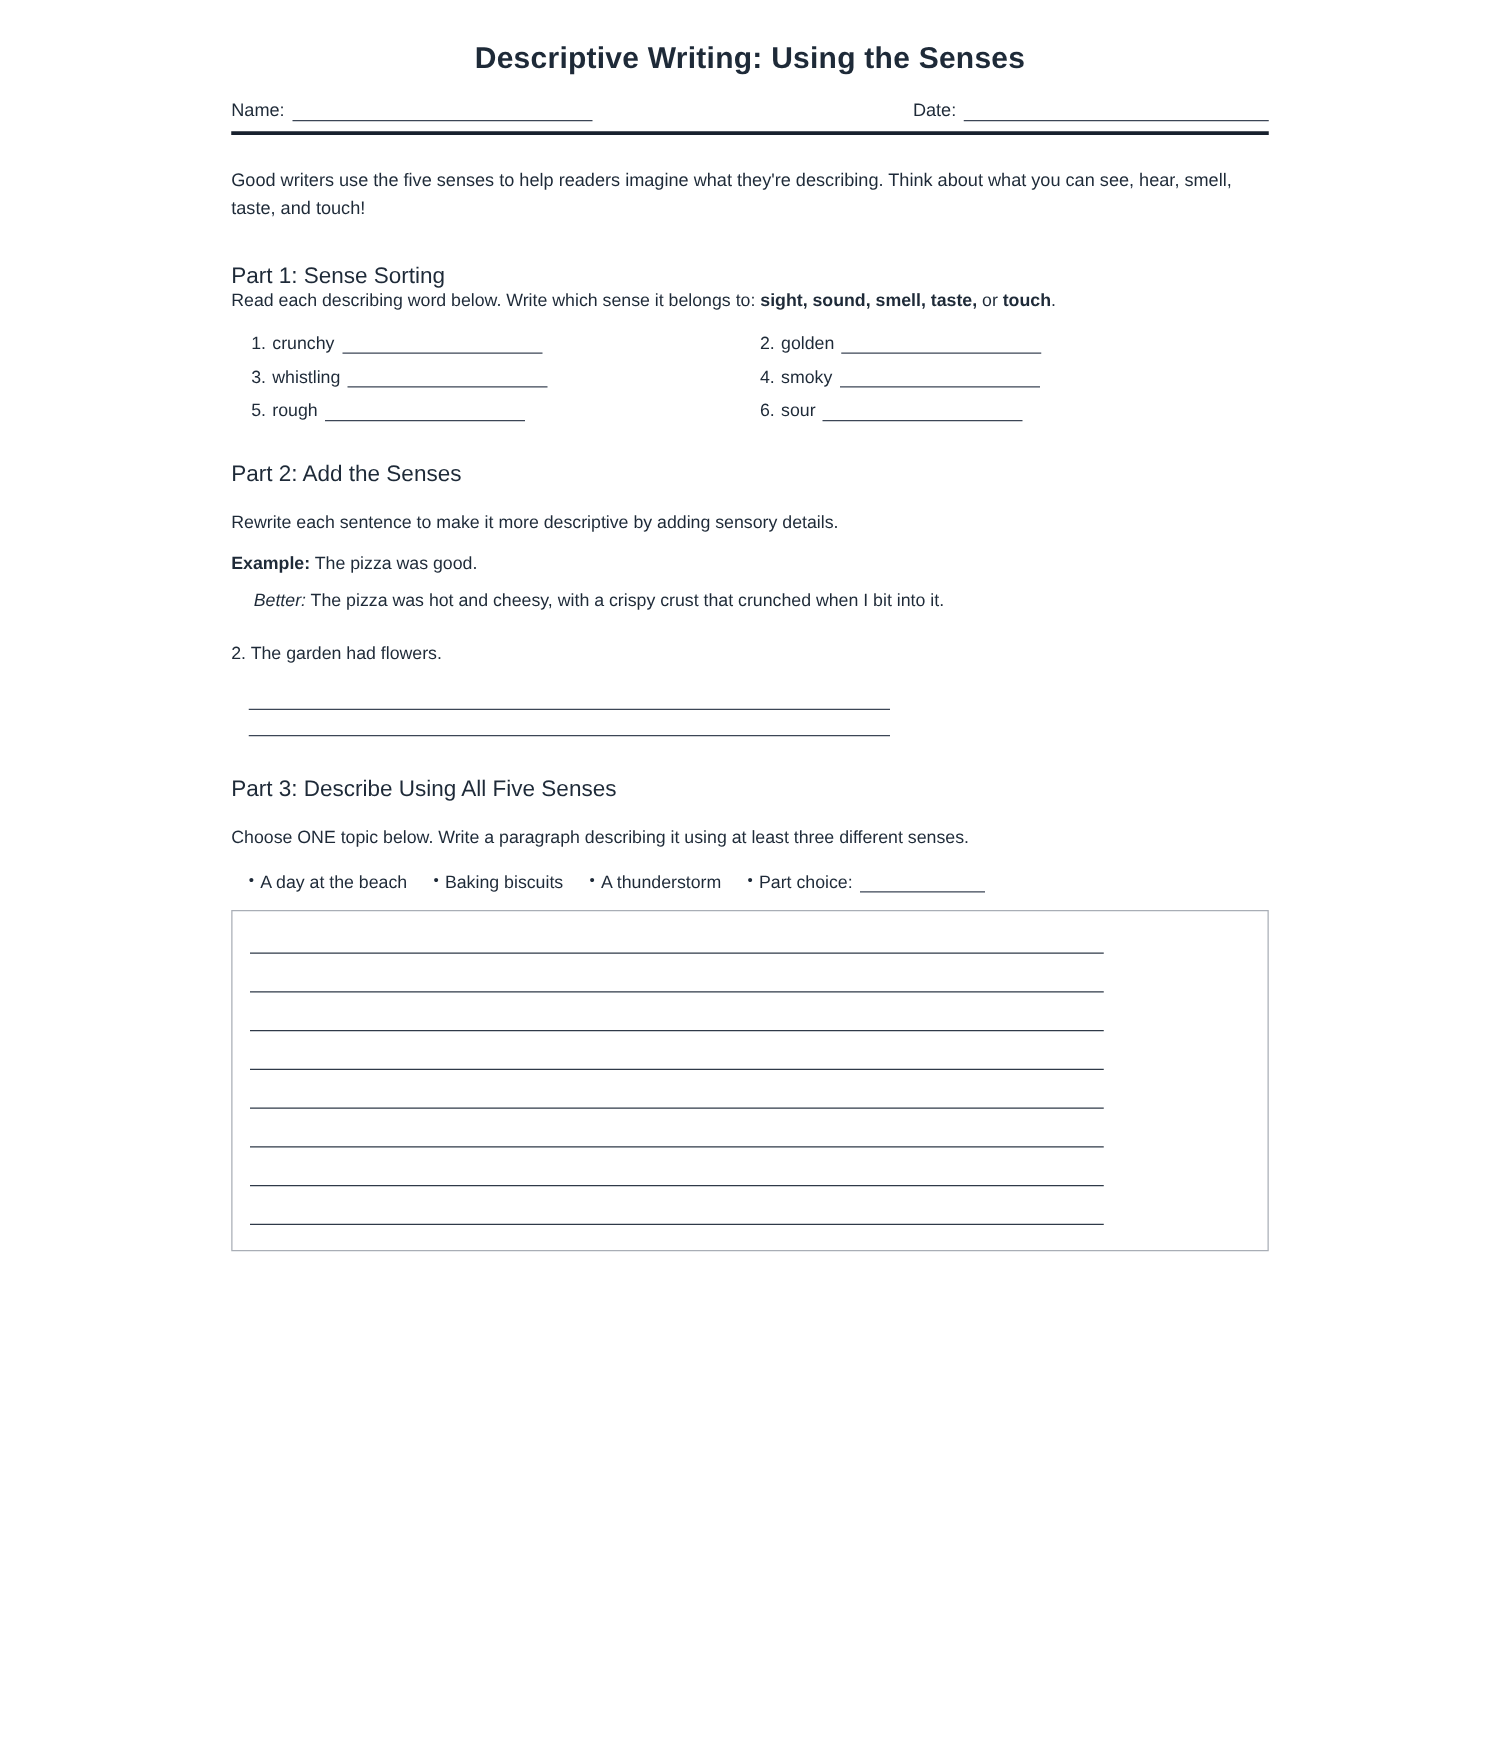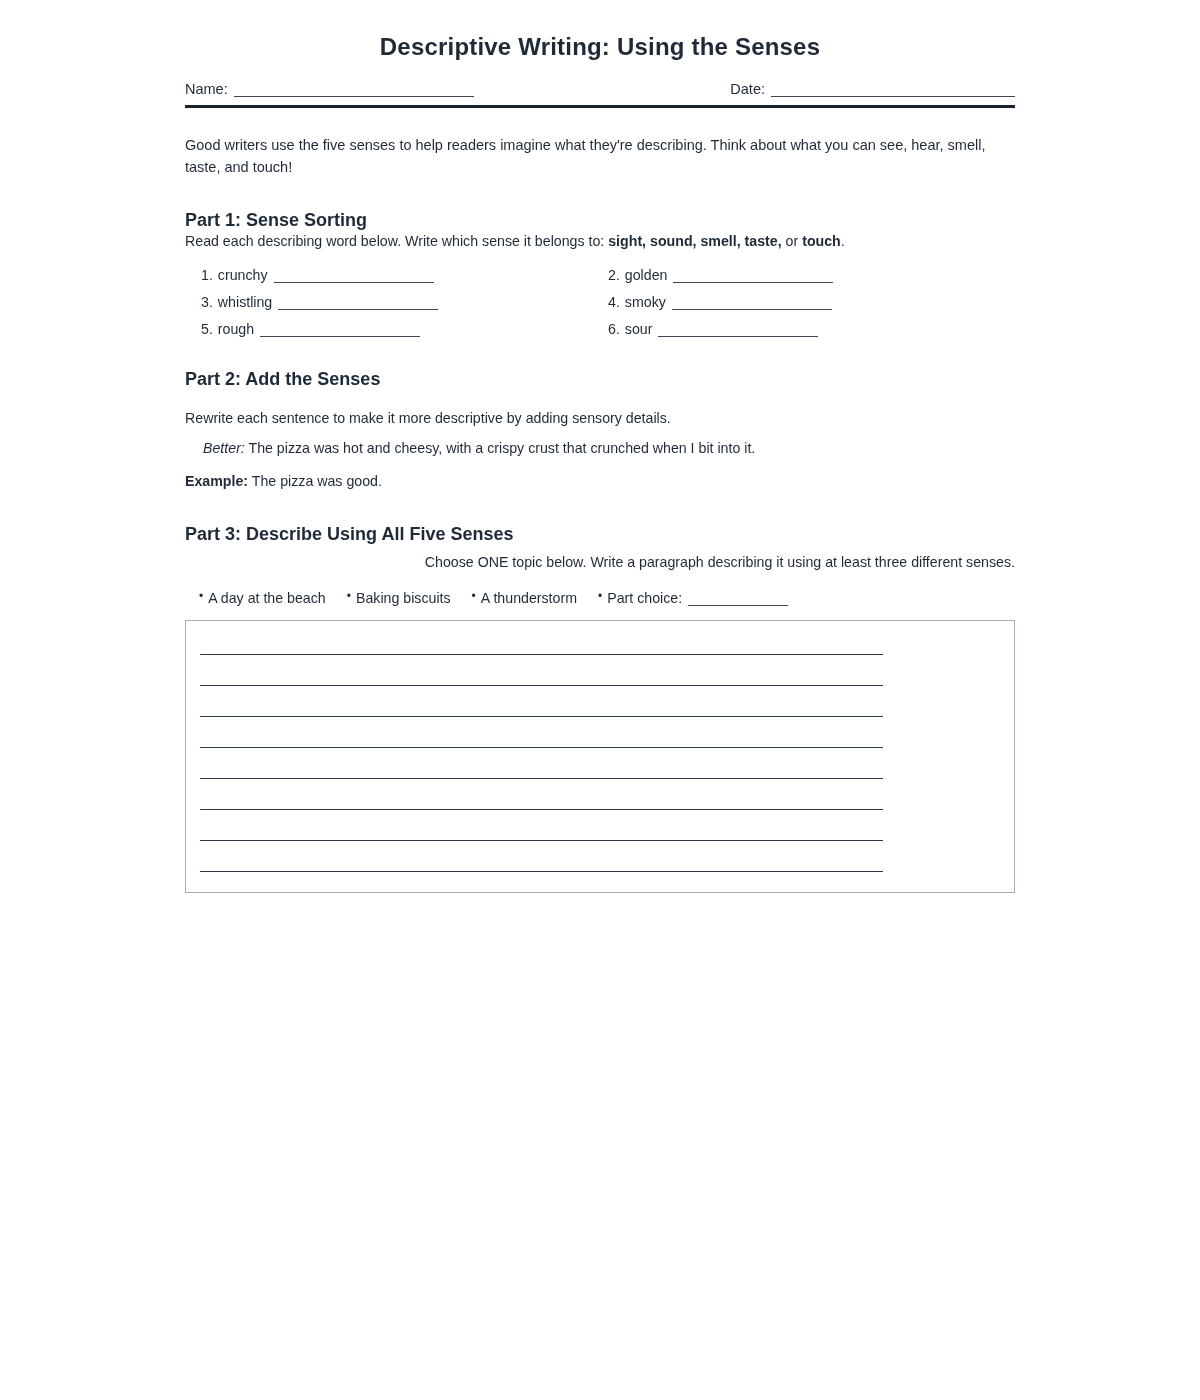--- a/index.html
+++ b/index.html
@@ -42,21 +42,21 @@
   }
 
   .intro {
     margin-top: 26px;
     font-size: 14.5px;
     line-height: 22px;
   }
 
   .part-heading {
     font-size: 18px;
-    font-weight: bold;
+    font-weight: normal;
     margin-top: 32px;
   }
   .body-text { font-size: 14.2px; line-height: 21px; }
 
   .p1-instruction { }
 
   .sort-grid {
     display: grid;
     grid-template-columns: 1fr 1fr;
     row-gap: 11px;
@@ -77,21 +77,21 @@
   .rewrite-item { margin-top: 23px; }
   .rewrite-sentence { font-size: 14.2px; }
   .write-line {
     margin-left: 14px;
     width: 513px;
     height: 21px;
     border-bottom: 1.3px solid #3c4656;
   }
   .write-line.first { margin-top: 16px; }
 
-  .p3-instruction { margin-top: 7px; text-align: right; }
+  .p3-instruction { margin-top: 18px; }
 
   .topics-row {
     margin-top: 14px;
     display: flex;
     align-items: flex-end;
     padding-left: 14px;
     font-size: 14.2px;
     gap: 21px;
   }
   .topic { white-space: nowrap; display: flex; align-items: flex-end; }
@@ -164,24 +164,29 @@
     </div>
     <div class="sort-item">
       <span class="num">6.</span>
       <span>sour</span>
       <span class="blank sense-blank"></span>
     </div>
   </div>
 
   <h2 class="part-heading">Part 2: Add the Senses</h2>
   <p class="body-text p2-instruction">Rewrite each sentence to make it more descriptive by adding sensory details.</p>
+  <p class="body-text example-line"><span class="bold">Example:</span><span> The pizza was good.</span></p>
   <p class="body-text better-line"><span class="italic">Better:</span><span> The pizza was hot and cheesy, with a crispy crust that crunched when I bit into it.</span></p>
-  <p class="body-text example-line"><span class="bold">Example:</span><span> The pizza was good.</span></p>
-
-
+
+
+  <div class="rewrite-item">
+    <p class="rewrite-sentence"><span>2.</span> <span>The garden had flowers.</span></p>
+    <div class="write-line first"></div>
+    <div class="write-line"></div>
+  </div>
 
   <h2 class="part-heading">Part 3: Describe Using All Five Senses</h2>
   <p class="body-text p3-instruction">Choose ONE topic below. Write a paragraph describing it using at least three different senses.</p>
 
   <div class="topics-row">
     <span class="topic">
         <span class="bullet">•</span>
         <span>A day at the beach</span>
       </span>
     <span class="topic">

